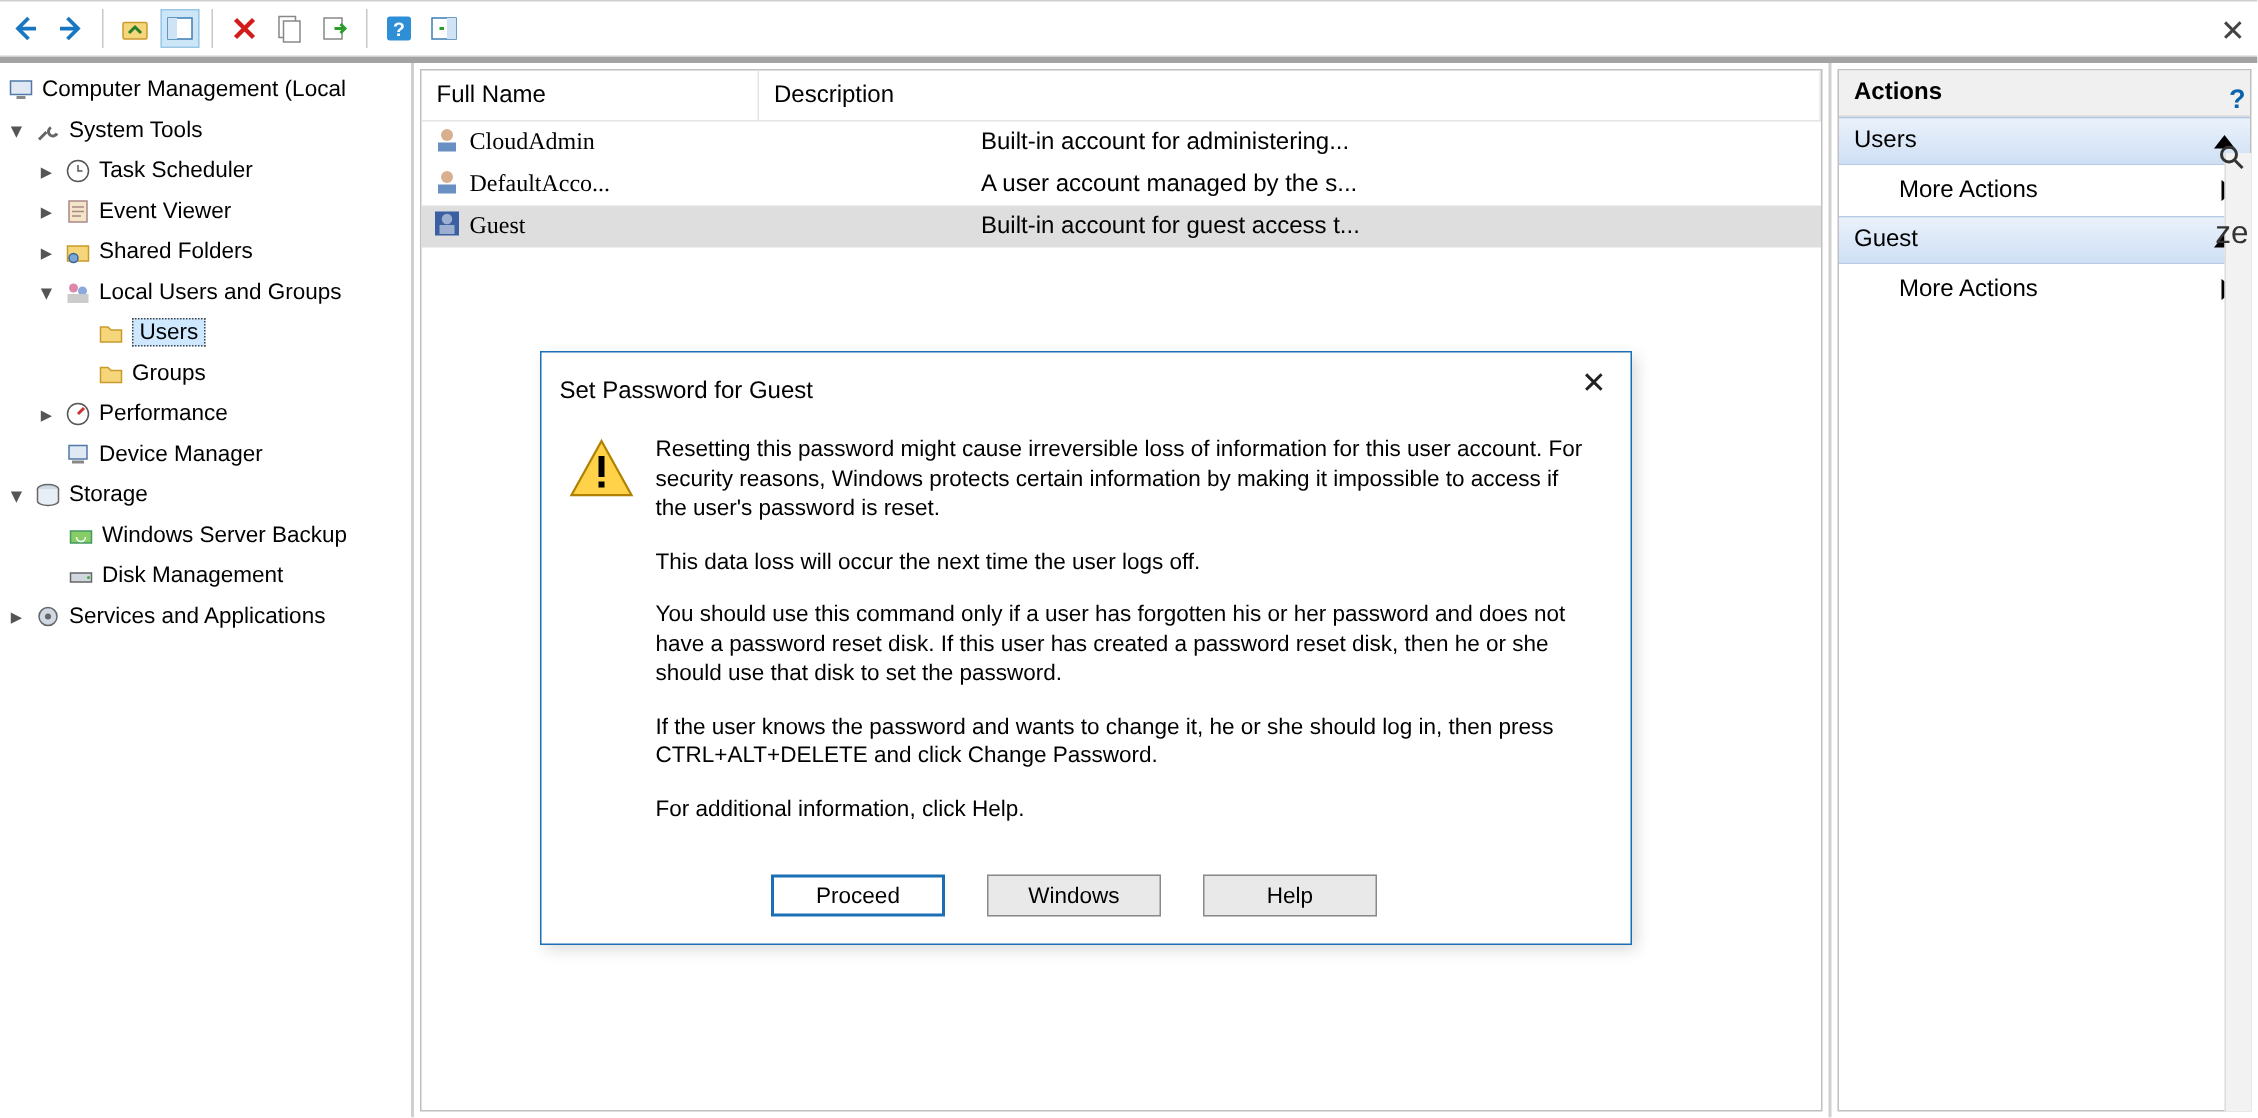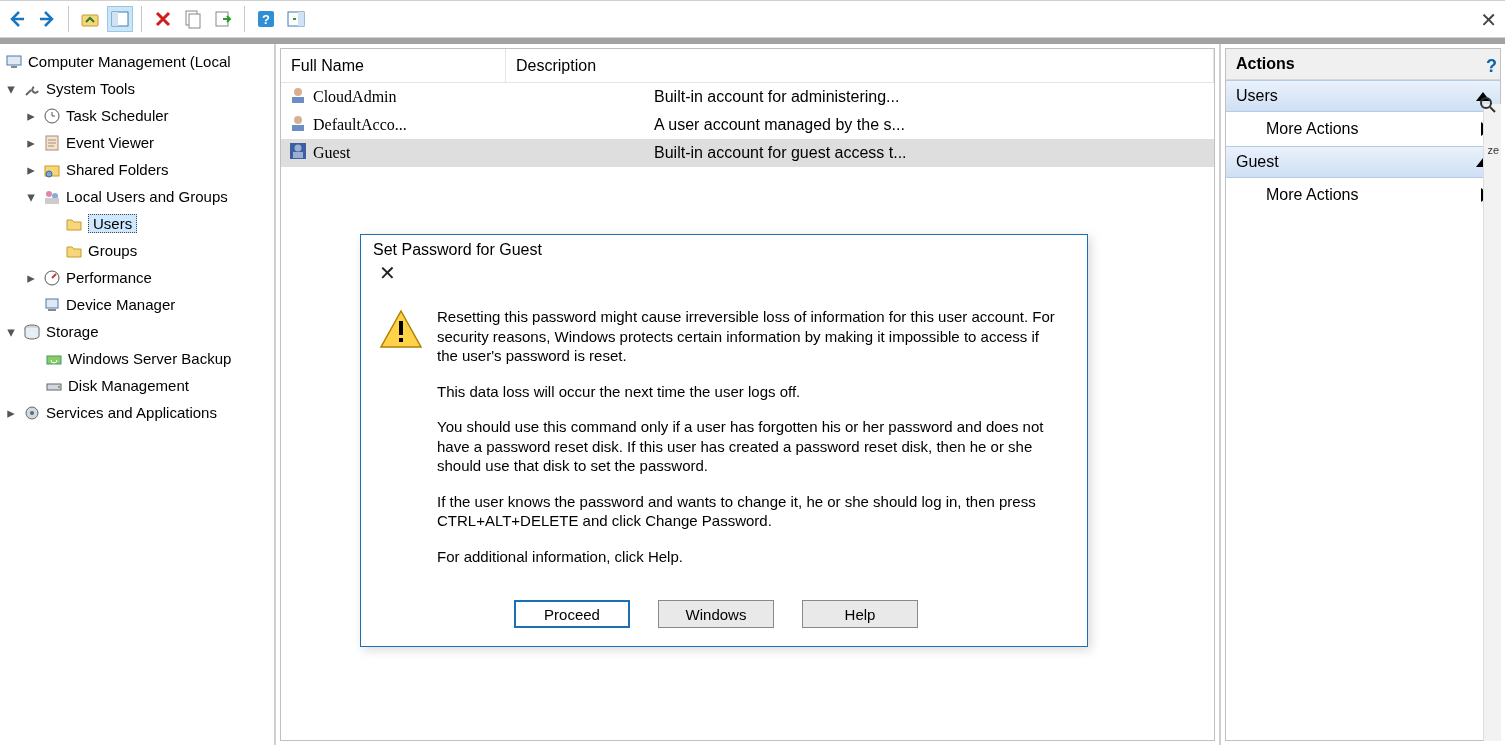--- a/index.html
+++ b/index.html
@@ -37,21 +37,21 @@
     border: 1px solid transparent;
     position: relative;
   }
   .tool-btn.active { background: #cde6f7; border-color:#9cc8e8;}
   .ic { width:20px; height:20px; display:block; }
 
   
   .main {
     display: flex;
     height: calc(100% - 38px);
-    border-top:6px solid #a3a3a3;
+    border-top:4px solid #a3a3a3;
   }
   .treepane {
     width: 276px;
     border-right: 2px solid #d0d0d0;
     padding: 4px 0 0 0;
     overflow: hidden;
     white-space: nowrap;
   }
   .tree-row {
     display: flex;
@@ -150,37 +150,36 @@
     display:flex;align-items:center;justify-content:space-between;
   }
   .actions-item .rarrow{
     width:0;height:0;border-top:7px solid transparent;border-bottom:7px solid transparent;border-left:9px solid #000;
   }
 
   
   .edge-close{position:absolute; top:8px; right:8px; font-size:20px; color:#444;}
   .edge-help{position:absolute; top:56px; right:8px; color:#0a64ad; font-weight:bold; font-size:18px;}
   .edge-search{position:absolute; top:96px; right:8px; color:#333; font-size:18px;}
-  .edge-ze{position:absolute; top:144px; right:6px; color:#333; font-size:11px;}
+  .edge-ze{position:absolute; top:144px; right:6px; color:#333; font-size:21px;}
 
   
   .dialog{
     position:absolute;
     left:360px; top:234px;
     width:728px;
     border:1px solid #1a6fb5;
     background:#fff;
     box-shadow: 3px 3px 10px rgba(0,0,0,.15);
     font-size:15px;
   }
   .dialog-title{
-    display:flex; align-items:flex-start; justify-content:space-between;
+    display:flex; align-items:flex-end; justify-content:space-between;
     padding:6px 10px 8px 12px;
     font-size:16px;
-    flex-direction:column;
   }
   .dialog-close{ font-size:20px; font-weight:300; color:#222; padding:2px 6px;}
   .dialog-body{
     display:flex;
     padding: 12px 24px 8px 18px;
     gap:14px;
   }
   .warn-icon{
     width:44px; height:44px; flex:0 0 auto;
   }

